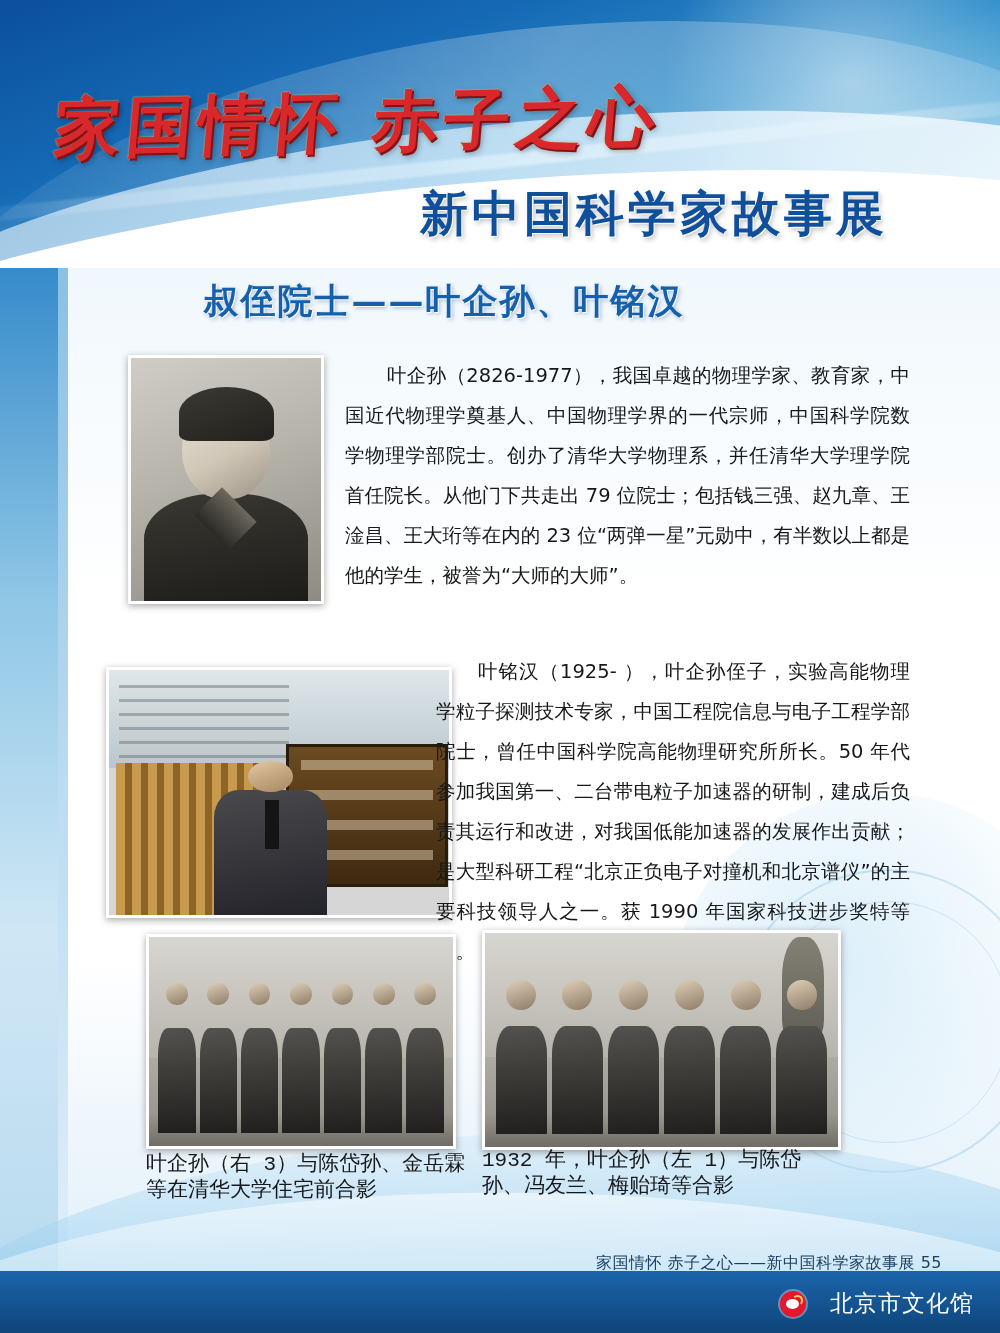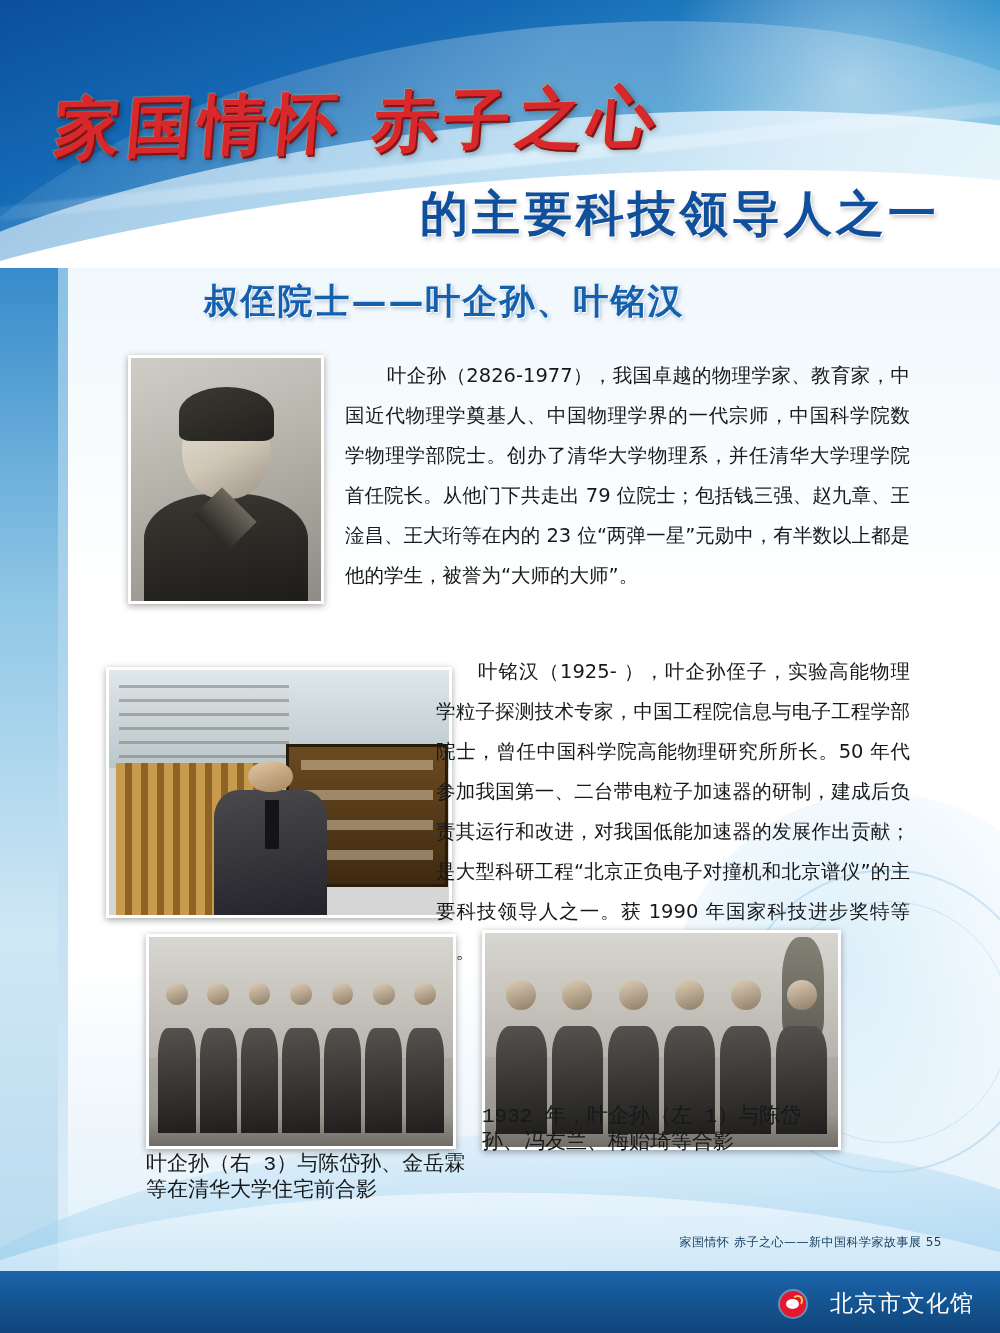--- a/index.html
+++ b/index.html
@@ -285,26 +285,26 @@
     margin-top: 27px;
   }
   .caption {
     position: absolute;
     font-family: Liberation Mono, monospace;
     font-size: 21px;
     line-height: 26px;
     color: #16181a;
   }
   #caption-left { left: 146px; top: 1152px; width: 320px; }
-  #caption-right { left: 482px; top: 1104px; width: 360px; }
+  #caption-right { left: 482px; top: 1148px; width: 360px; }
 
   .page-footer-text {
     position: absolute;
-    right: 58px; bottom: 82px;
-    font-size: 12px;
+    right: 58px; bottom: 59px;
+    font-size: 16px;
     color: #1b3f63;
     letter-spacing: 0.5px;
   }
   .footer-brand {
     position: absolute;
     right: 26px; bottom: 14px;
     display: flex;
     align-items: center;
     gap: 24px;
     color: #ffffff;
@@ -351,21 +351,21 @@
     <div class="hdr-base"></div>
     <div class="hdr-glow"></div>
     <div class="hdr-wave1"></div>
     <div class="hdr-stripe"></div>
     <div class="hdr-wave2"></div>
     <div class="hdr-wave3"></div>
   </div>
 
   <div class="title-main">家国情怀 赤子之心</div>
 
-  <div class="title-sub">的主要科技领导人之一</div>
+  <div class="title-sub">新中国科学家故事展</div>
 
   <div class="section-title">叔侄院士——叶企孙、叶铭汉</div>
 
   <div class="photo" id="photo-ye-qisun">
     <div class="portrait-bg"></div>
     <div class="portrait-body"></div>
     <div class="portrait-head"></div>
     <div class="portrait-hair"></div>
     <div class="portrait-collar"></div>
   </div>

